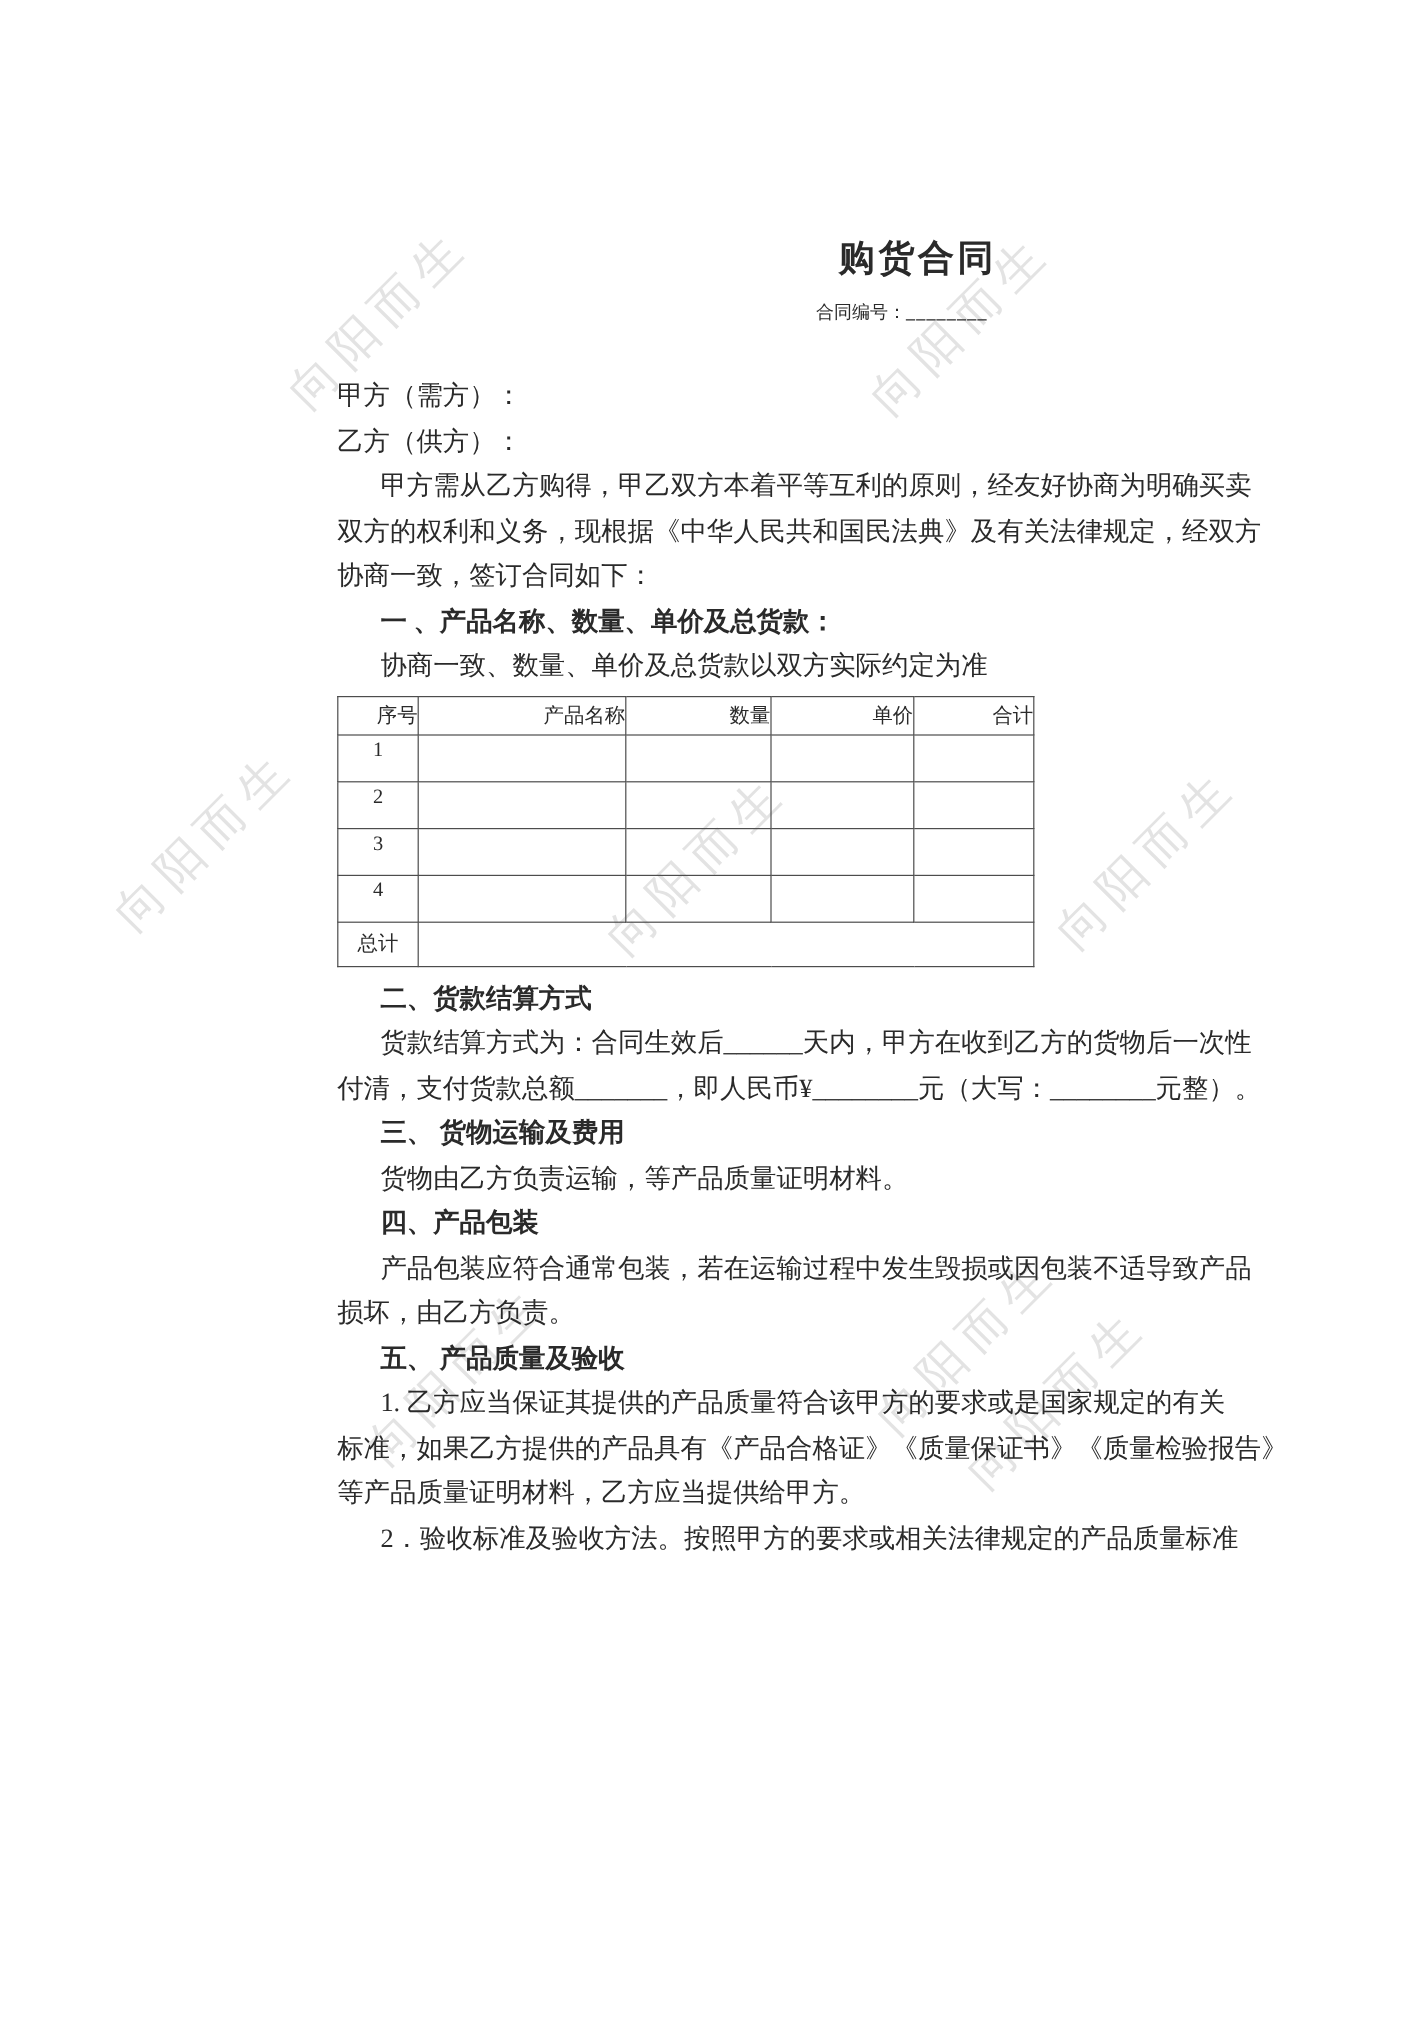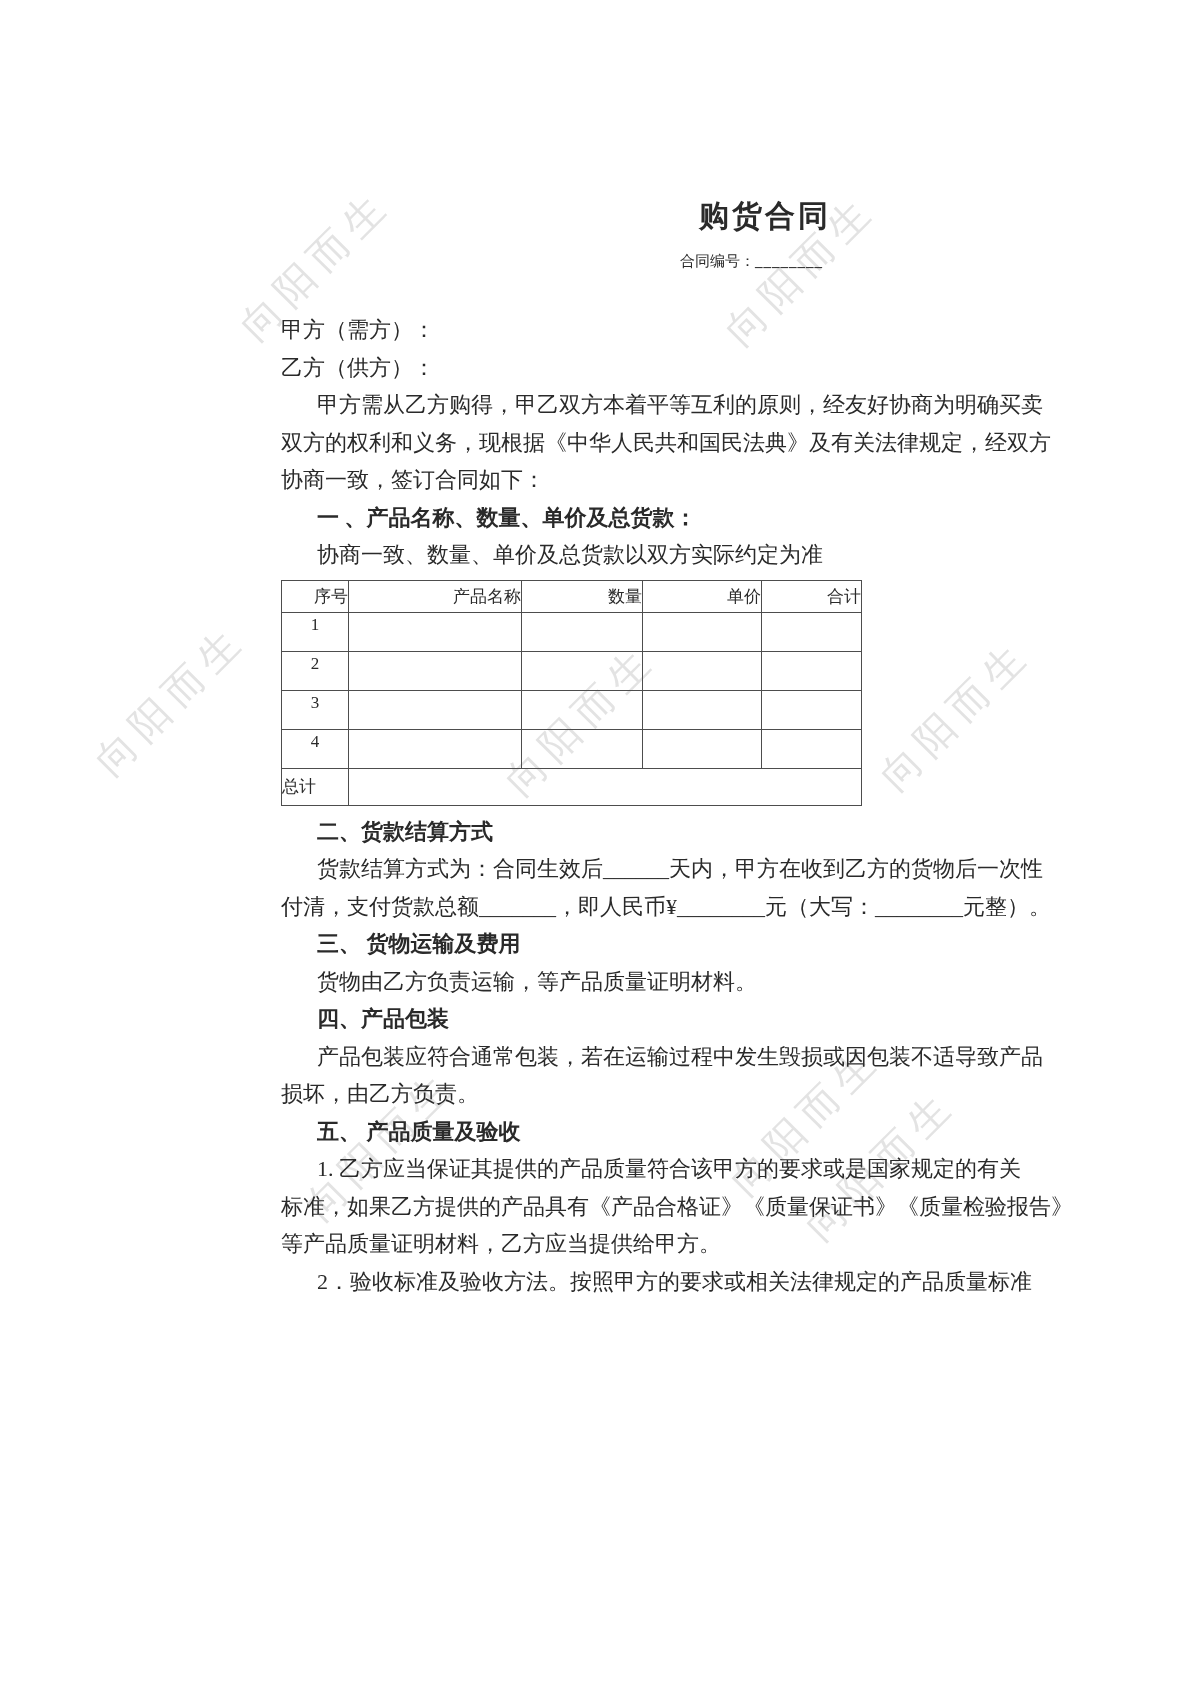--- a/index.html
+++ b/index.html
@@ -82,21 +82,21 @@
   }
   table.products td.row-num{
     height:36px;
     text-align:center;
     vertical-align:top;
     padding-top:2px;
   }
   table.products td.cell-empty{height:36px;}
   table.products td.total-label{
     height:35px;
-    text-align:left;
+    text-align:center;
     vertical-align:middle;
   }
   .after-table{margin-top:7px;}
 </style>
 </head>
 <body>
 
 <div class="page">
 
   <span class="watermark" style="left:315px;top:265px;">向阳而生</span>

